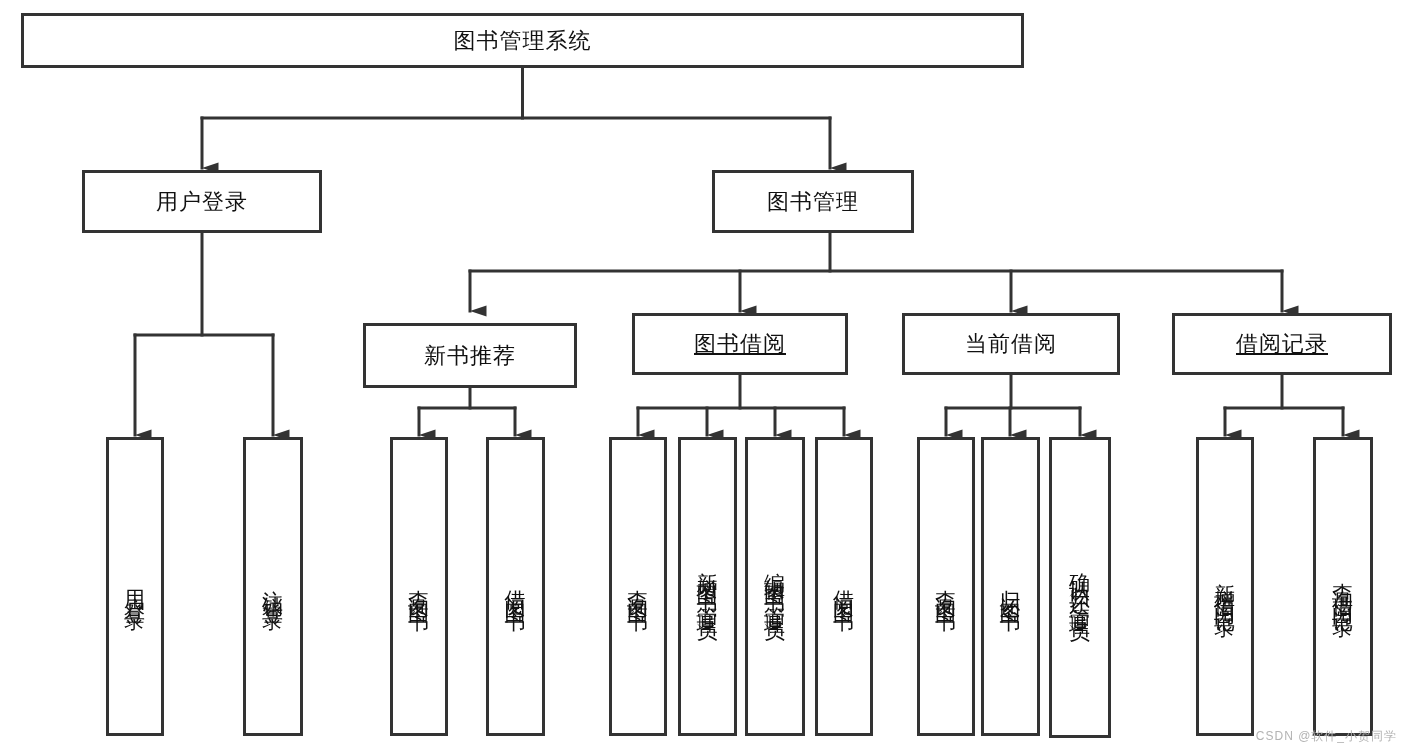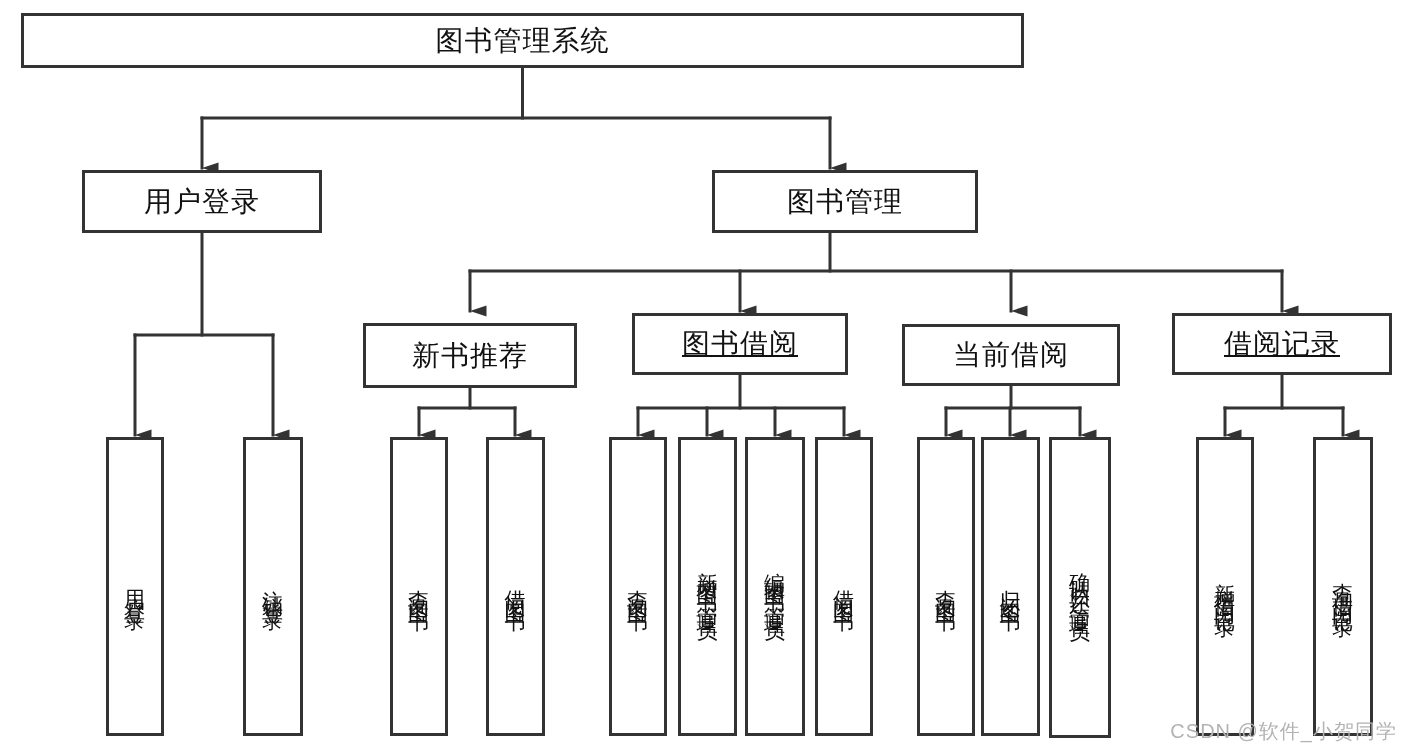--- a/index.html
+++ b/index.html
@@ -23,38 +23,38 @@
   }
   .node {
     position: absolute;
     box-sizing: border-box;
     border: 3px solid #333333;
     background: #ffffff;
     display: flex;
     align-items: center;
     justify-content: center;
     color: #111111;
-    font-size: 28px;
+    font-size: 22px;
     letter-spacing: 1px;
     z-index: 2;
     white-space: nowrap;
   }
   .vnode {
     writing-mode: vertical-rl;
     text-orientation: mixed;
     font-size: 21px;
     letter-spacing: 7px;
     line-height: 1;
     white-space: nowrap;
   }
   .watermark {
     position: absolute;
     right: 8px;
     bottom: 2px;
-    font-size: 20px;
+    font-size: 12px;
     color: #b3b3b3;
     letter-spacing: 1px;
     z-index: 3;
   }
 </style>
 </head>
 <body>
 
 <div id="stage">
 
@@ -104,25 +104,25 @@
       <path d="M1282,375 V408"></path>
       <path d="M1225,408 H1343"></path>
       <path d="M1225,408 V435" marker-end="url(#arrow)"></path>
       <path d="M1343,408 V435" marker-end="url(#arrow)"></path>
     </g>
   </svg>
 
   <div class="node" style="left:21px; top:13px; width:1003px; height:55px;">图书管理系统</div>
 
   <div class="node" style="left:82px; top:170px; width:240px; height:63px;">用户登录</div>
-  <div class="node" style="left:712px; top:170px; width:266px; height:63px;">图书管理</div>
+  <div class="node" style="left:712px; top:170px; width:202px; height:63px;">图书管理</div>
 
   <div class="node" style="left:363px; top:323px; width:214px; height:65px;">新书推荐</div>
   <div class="node" style="left:632px; top:313px; width:216px; height:62px;text-decoration:underline;">图书借阅</div>
-  <div class="node" style="left:902px; top:313px; width:218px; height:62px;margin-top:11px;">当前借阅</div>
+  <div class="node" style="left:902px; top:313px; width:218px; height:62px;">当前借阅</div>
   <div class="node" style="left:1172px; top:313px; width:220px; height:62px;text-decoration:underline;">借阅记录</div>
 
   <div class="node vnode" style="left:106px; top:437px; width:58px; height:299px;">用户登录</div>
   <div class="node vnode" style="left:243px; top:437px; width:60px; height:299px;">注销登录</div>
 
   <div class="node vnode" style="left:390px; top:437px; width:58px; height:299px;">查询图书</div>
   <div class="node vnode" style="left:486px; top:437px; width:59px; height:299px;">借阅图书</div>
 
   <div class="node vnode" style="left:609px; top:437px; width:58px; height:299px;">查询图书</div>
   <div class="node vnode" style="left:678px; top:437px; width:59px; height:299px;">新增图书（管理员）</div>

